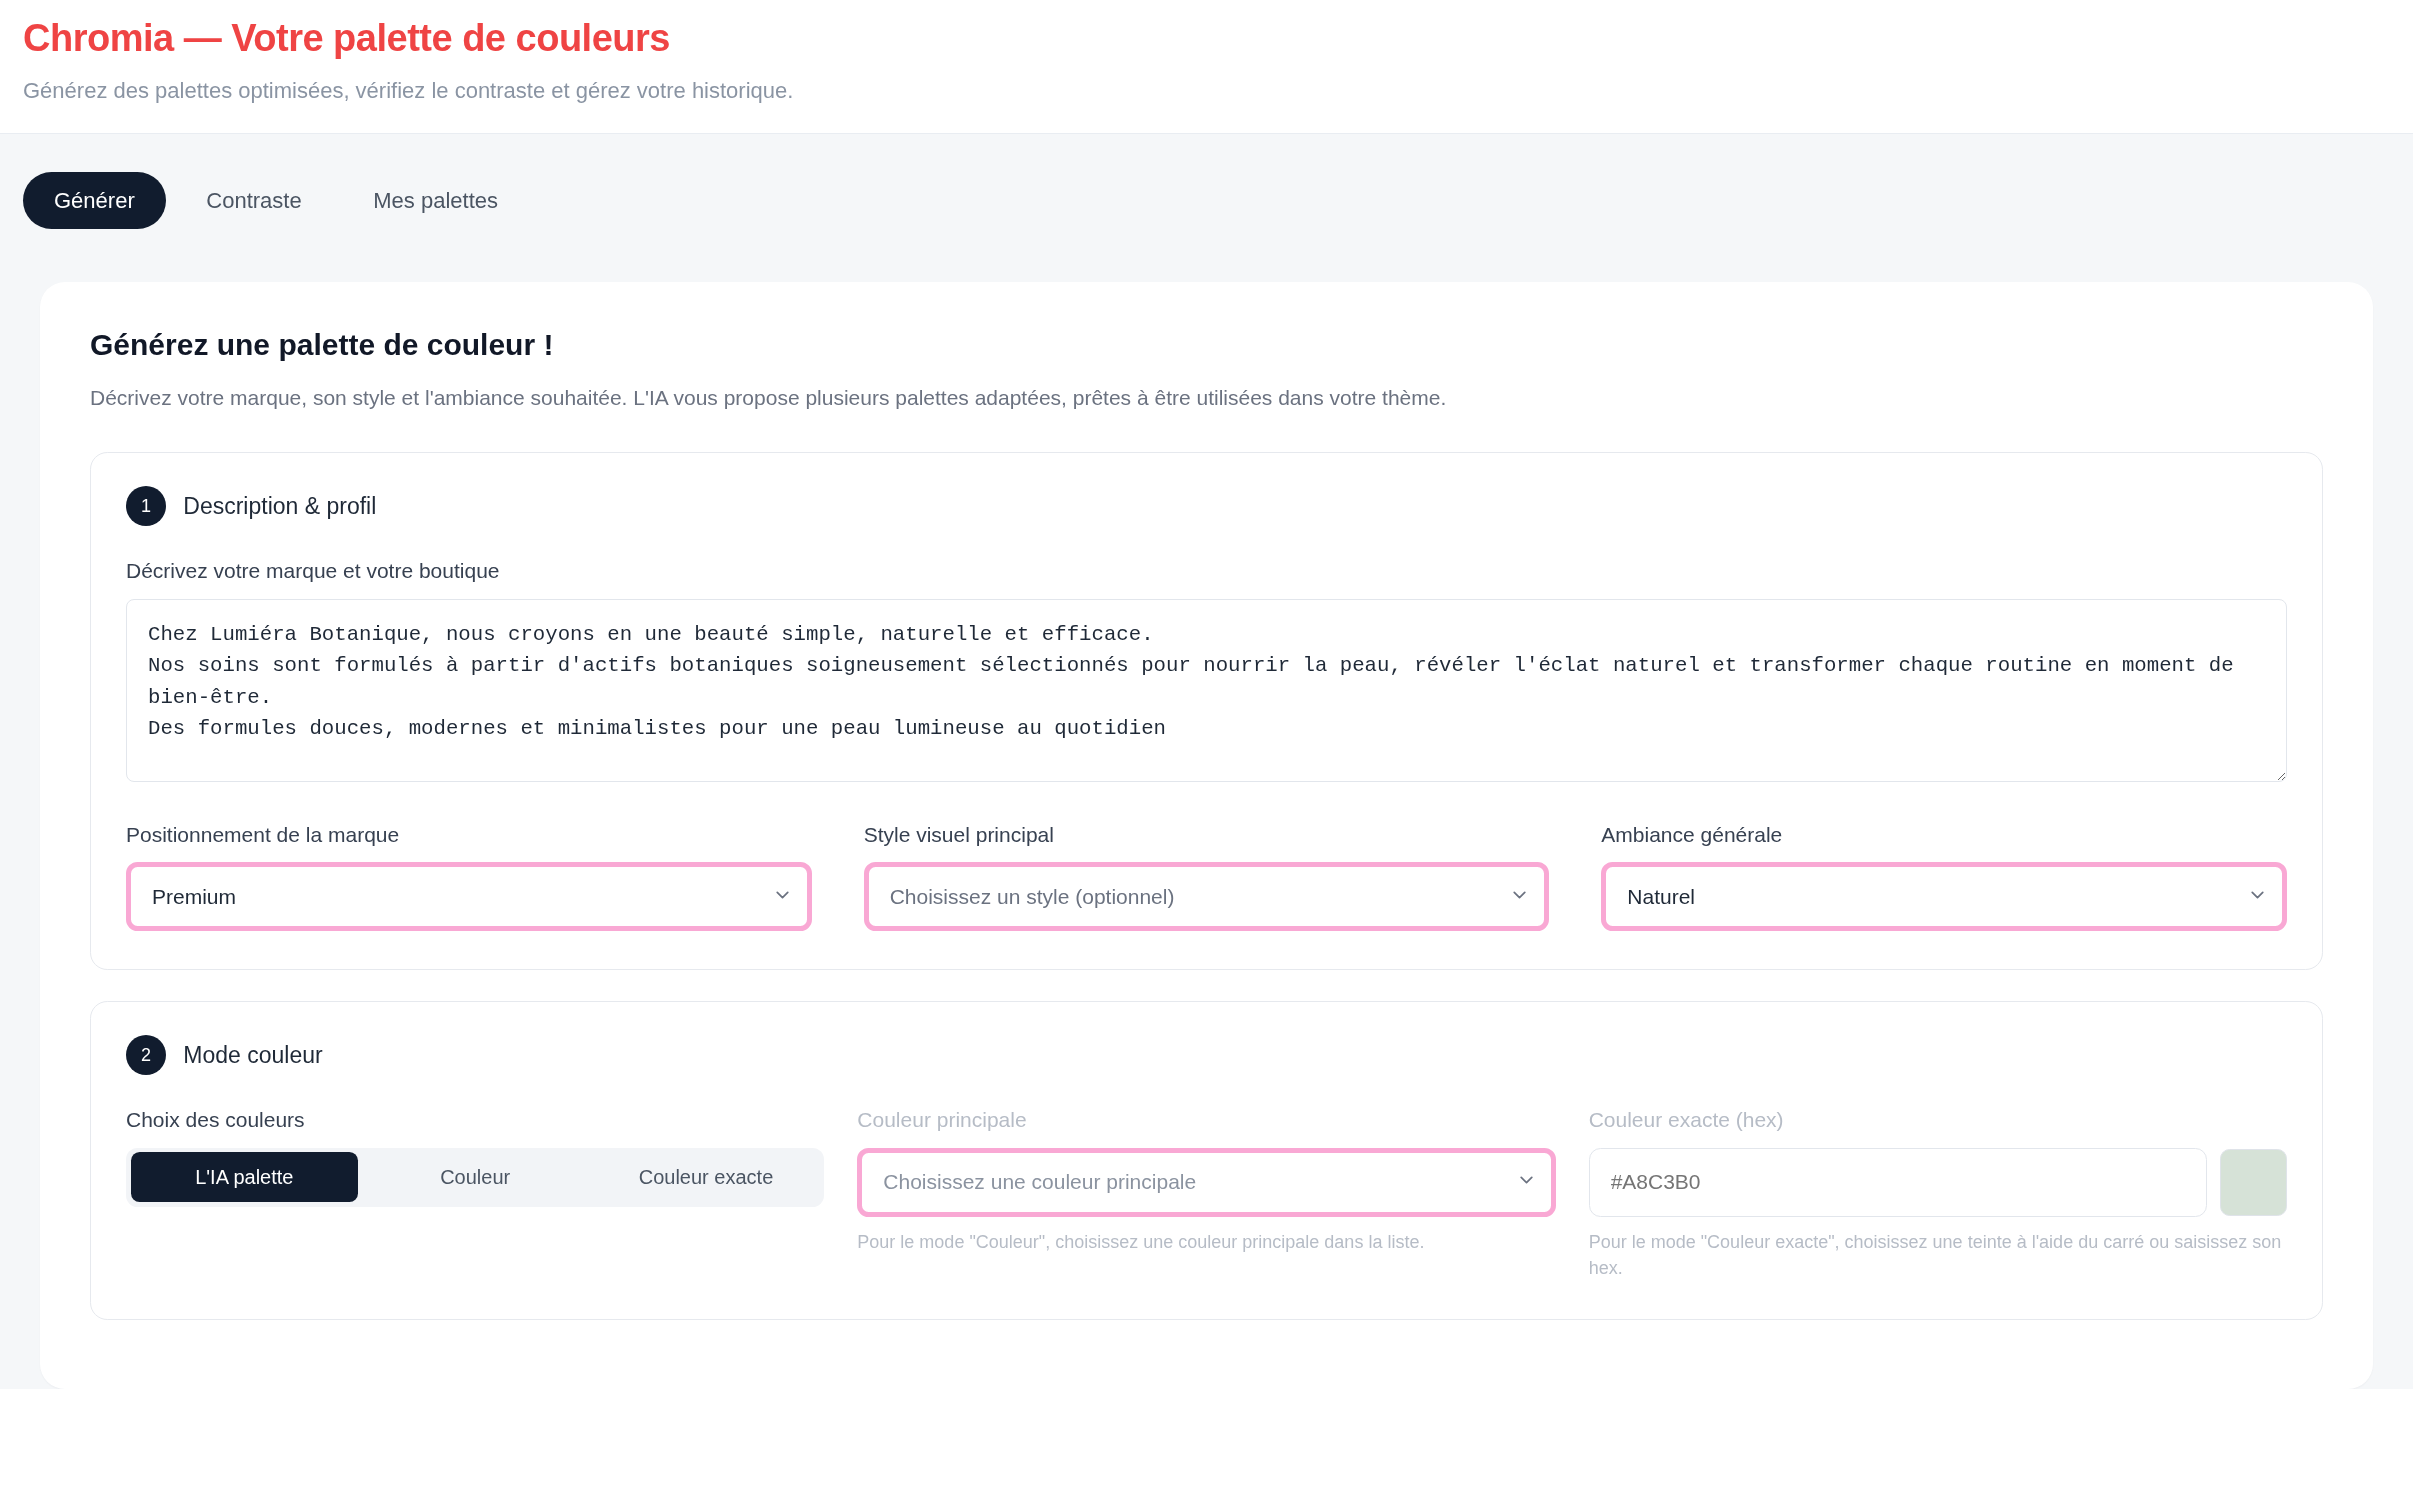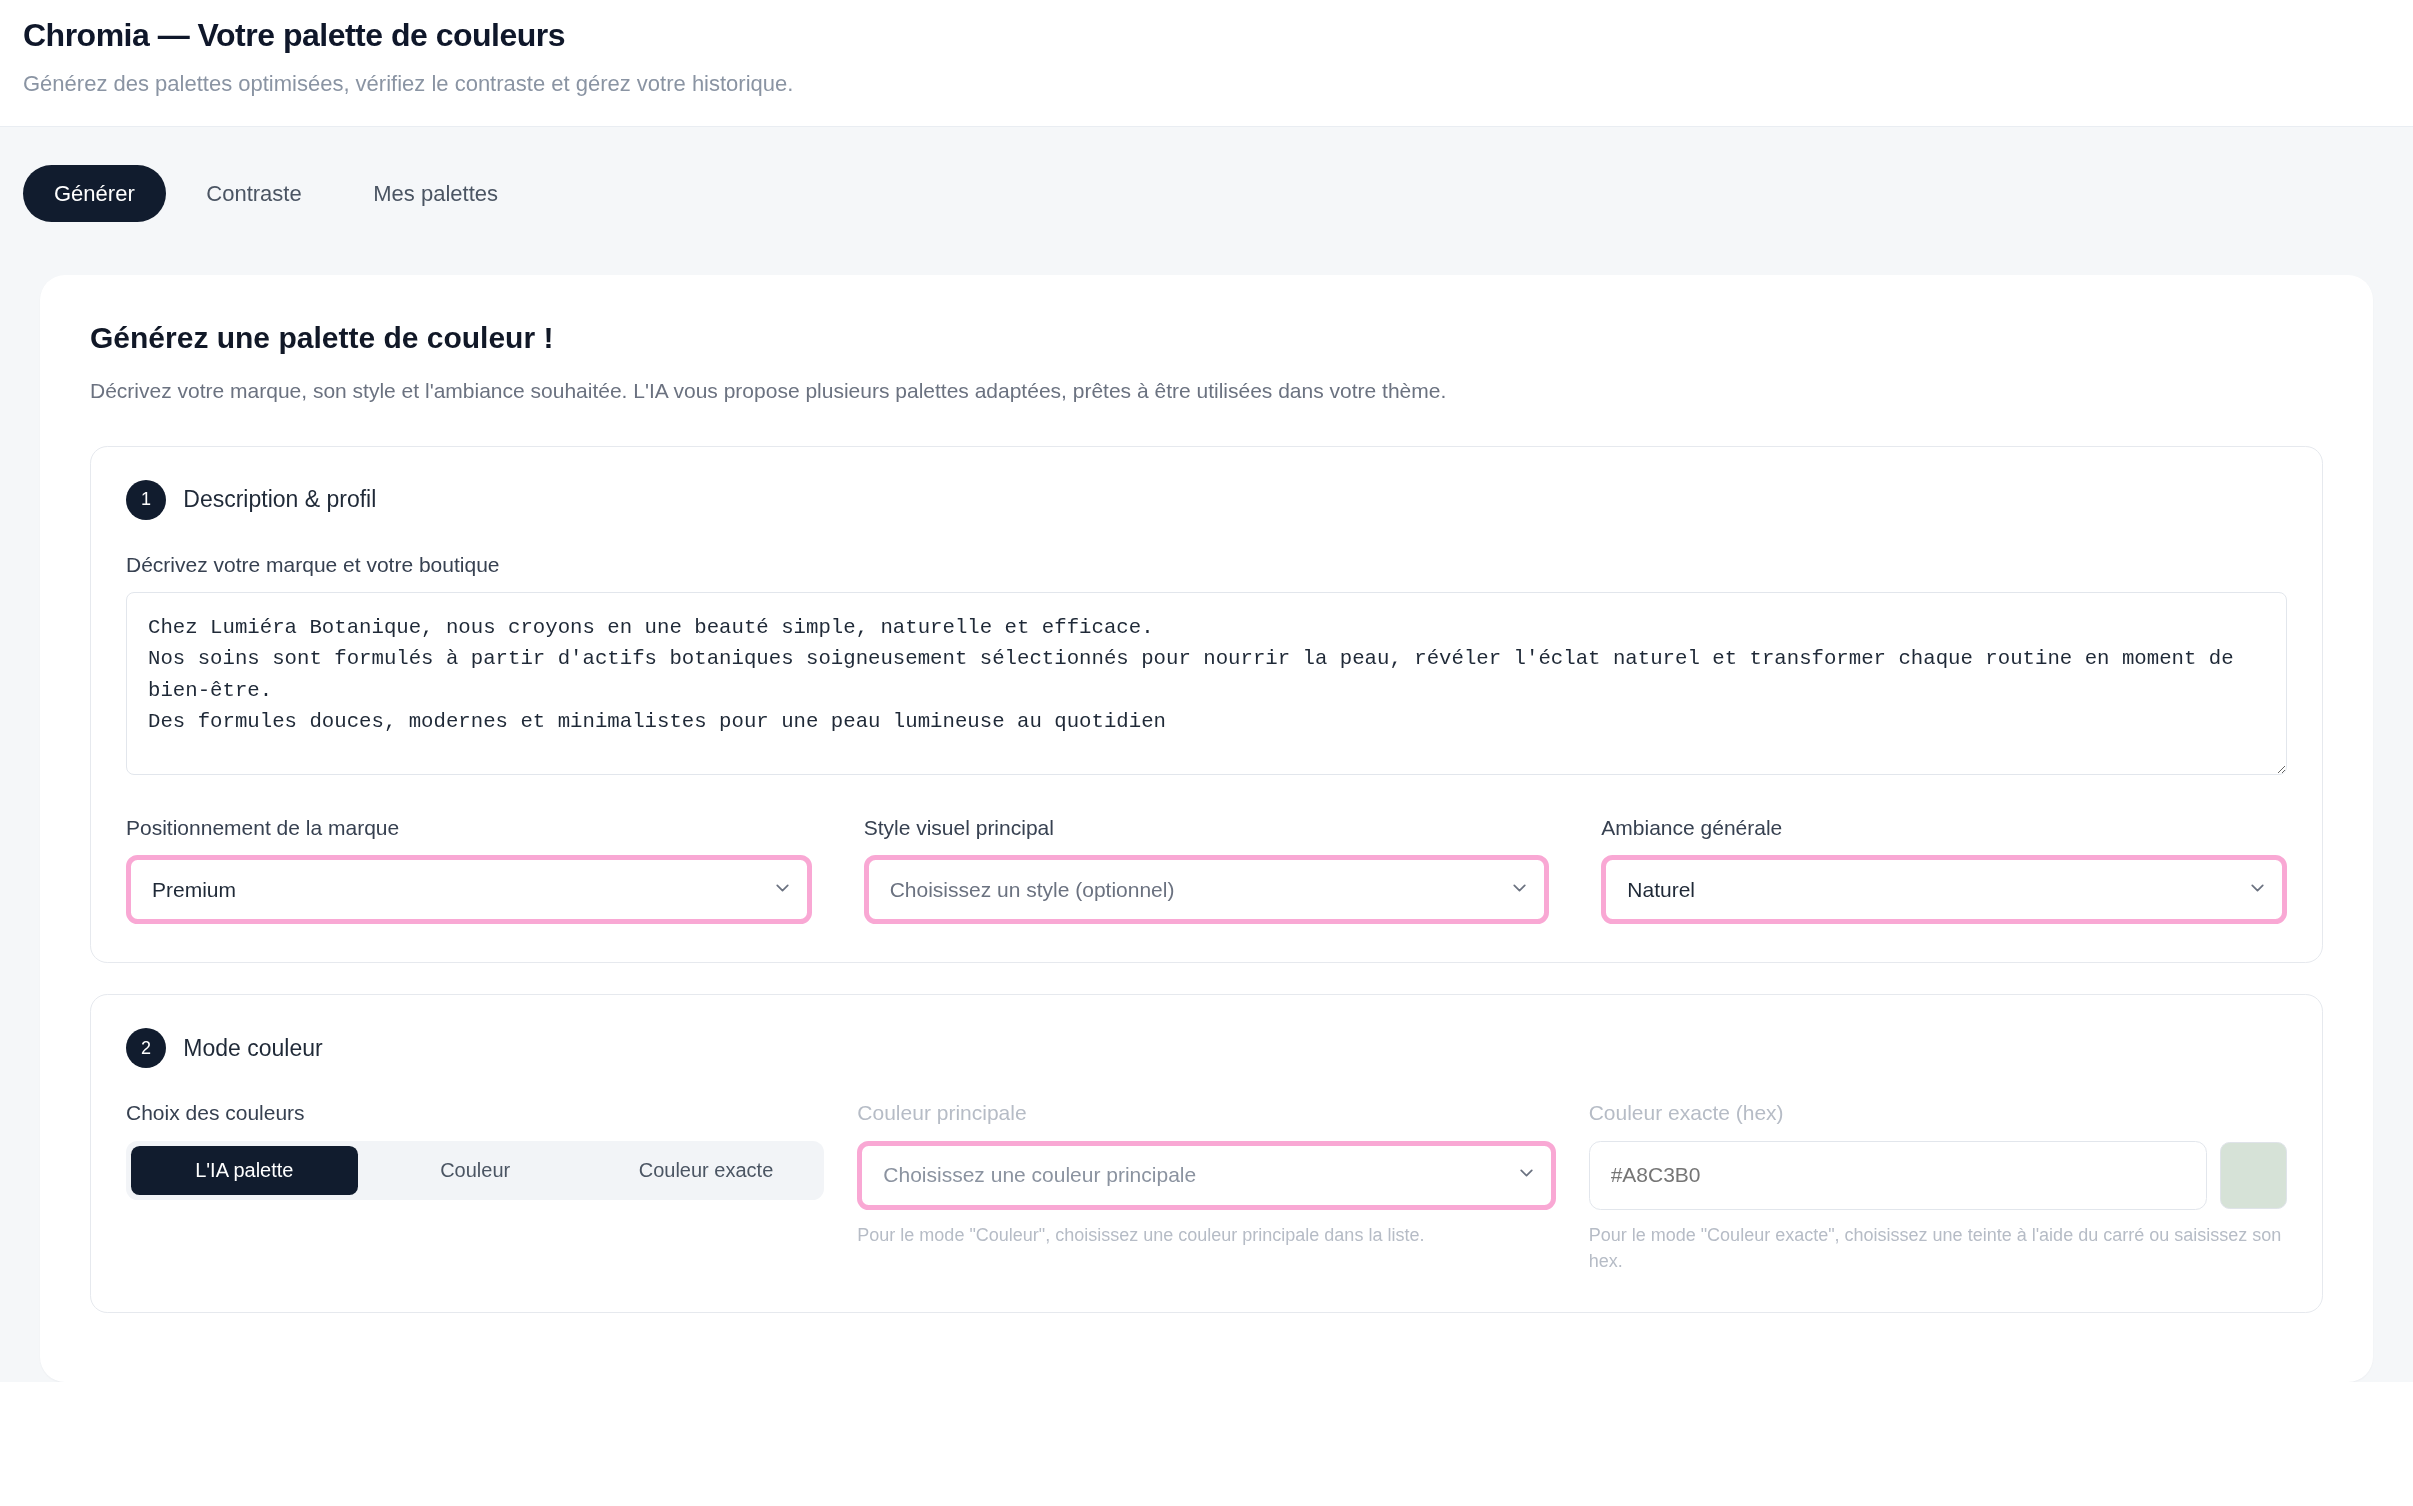--- a/index.html
+++ b/index.html
@@ -12,25 +12,25 @@
   }
   body { -webkit-font-smoothing: antialiased; }
 
   
   .page-header {
     padding: 17.3px 23px 29px 23px;
     background: #ffffff;
     border-bottom: 1px solid #e9edf2;
   }
   .page-title {
-    font-size: 32px;
+    font-size: 38px;
     line-height: 1.15;
     font-weight: 700;
     letter-spacing: -0.5px;
-    color: #0f172a;
+    color: #ef4444;
     margin: 0 0 17.3px 0;
   }
   .page-subtitle {
     font-size: 22px;
     color: #8a94a3;
     margin: 0;
     font-weight: 400;
   }
 
   

